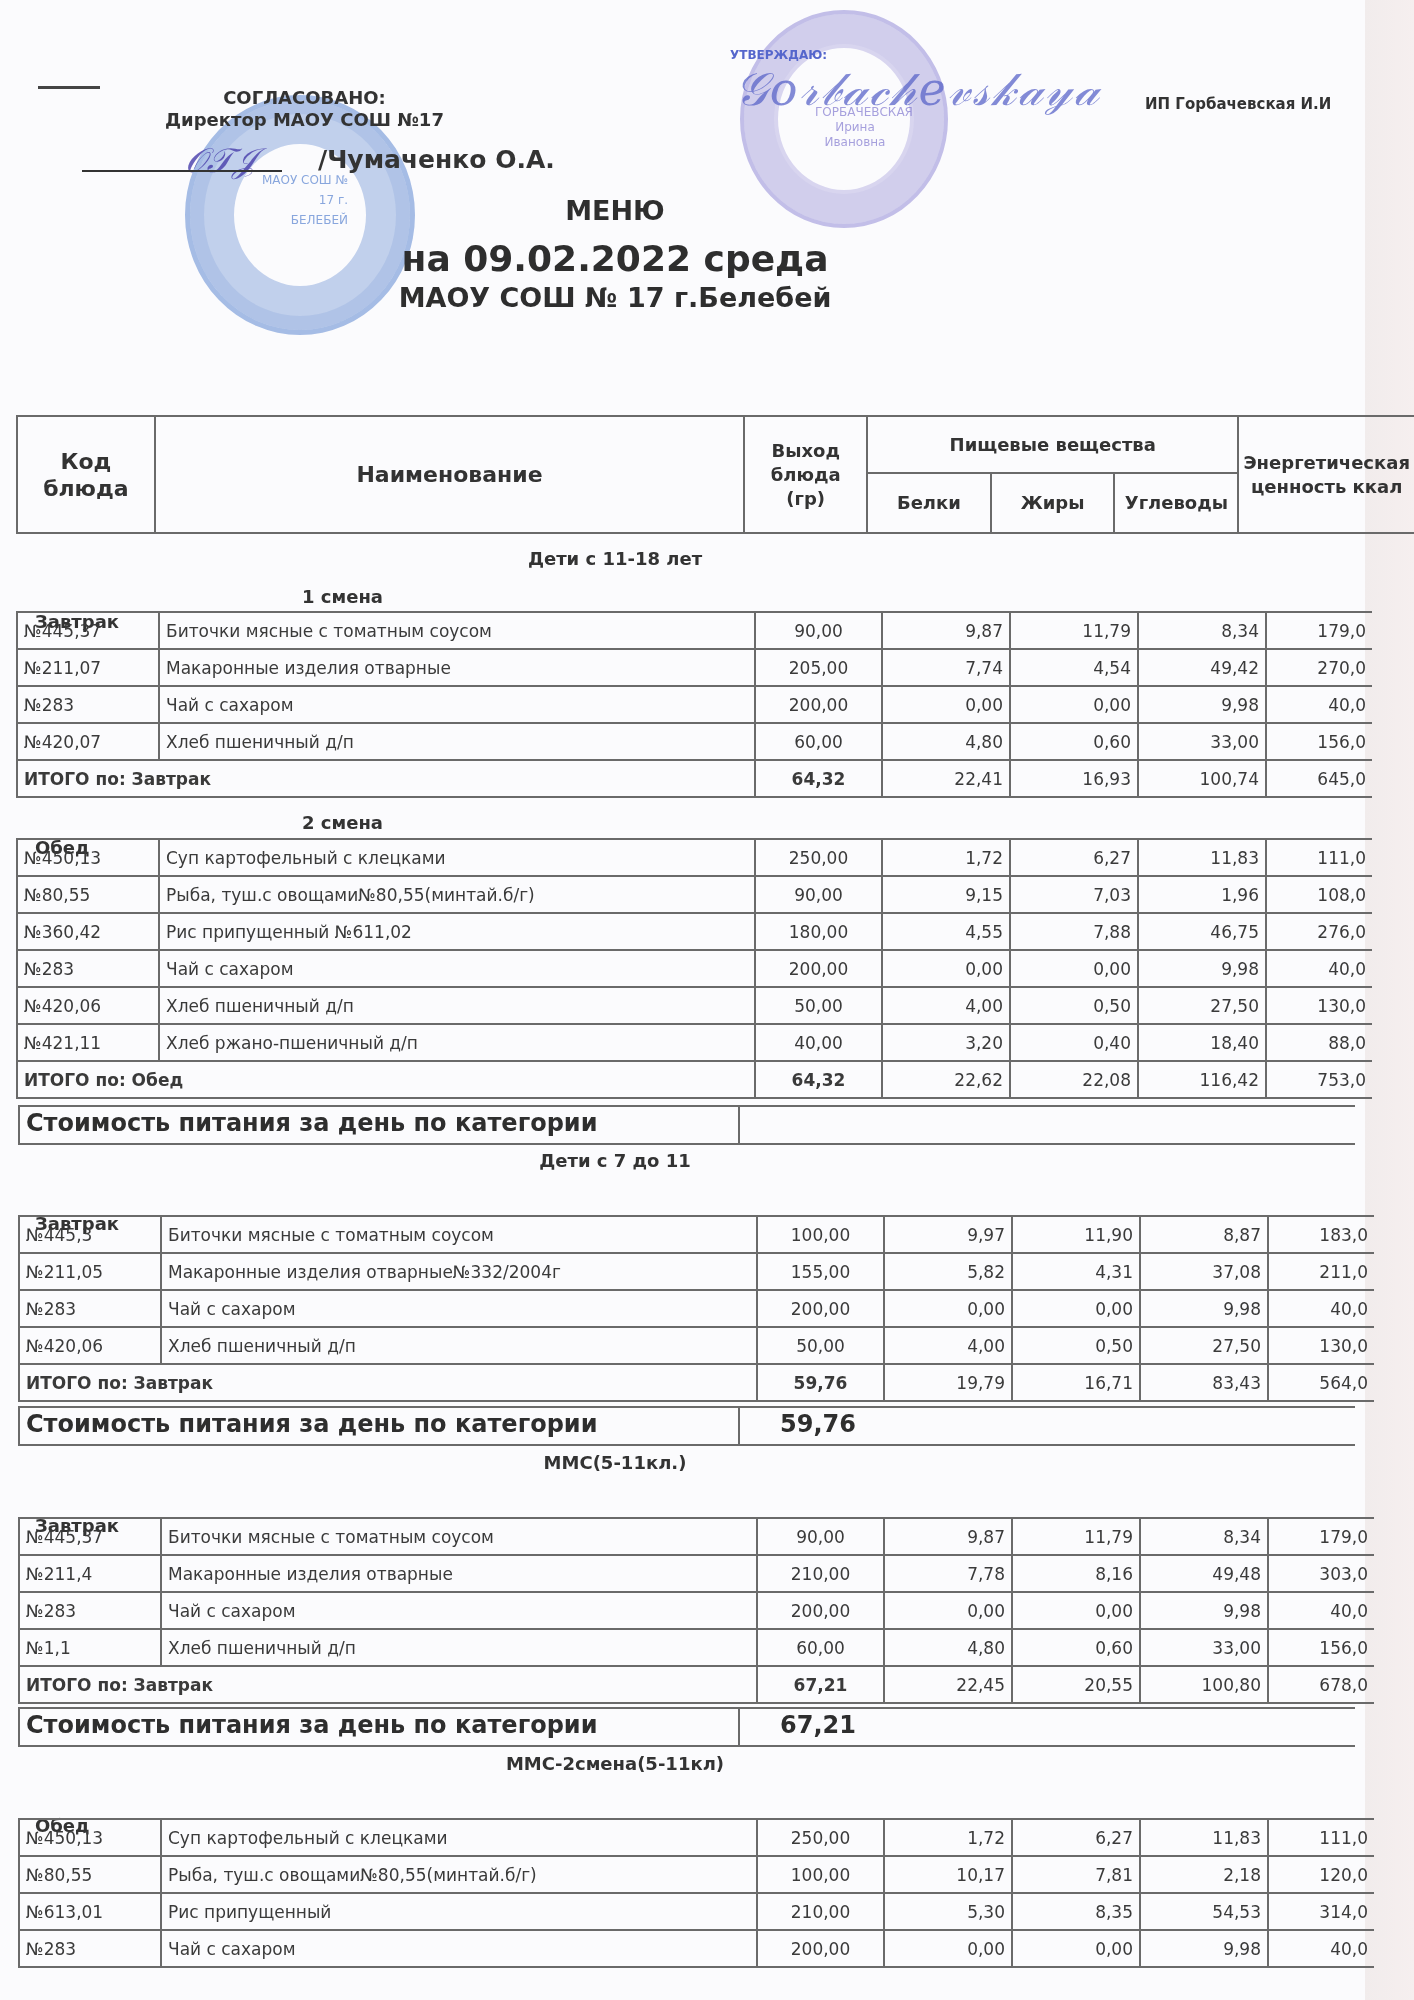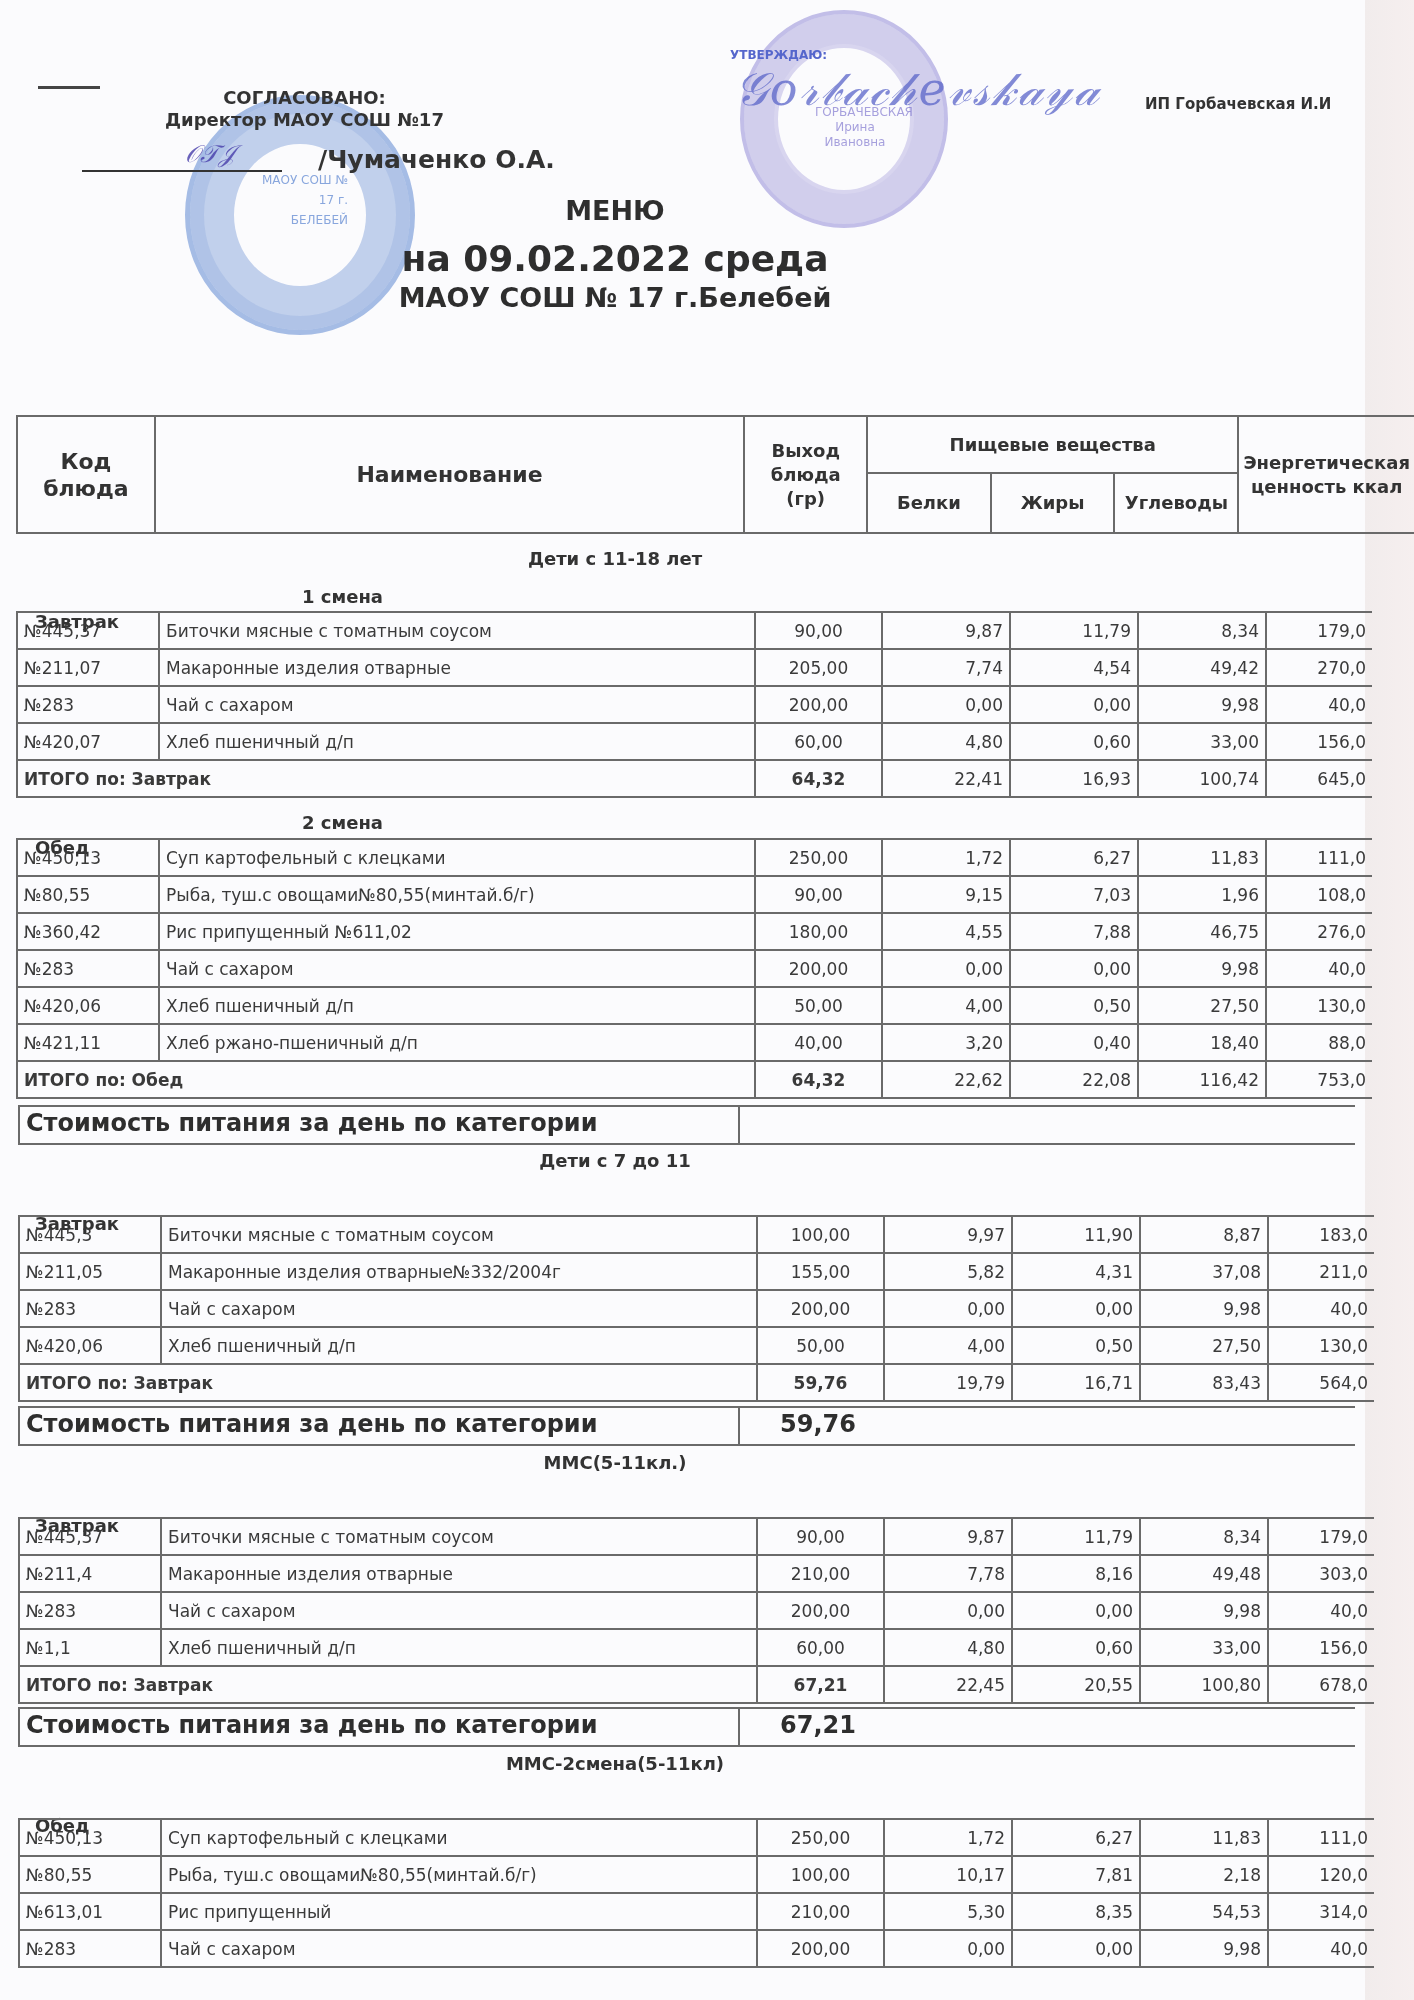--- a/index.html
+++ b/index.html
@@ -11,21 +11,21 @@
   }
   .page { position: absolute; left: 0; top: 0; width: 1365px; height: 2000px; background: #fbfbfd; }
   .edge { position: absolute; left: 1365px; top: 0; width: 49px; height: 2000px; background: linear-gradient(90deg, #f1ecec, #f6efef); }
 
   .hdr-left { position: absolute; left: 165px; top: 48px; text-align: center; font-weight: bold; font-size: 18px; line-height: 22px; color: #333; margin-top: 39px; }
   .dash { position: absolute; left: 38px; top: 86px; width: 62px; height: 3px; background: #444; }
   .sign-line { position: absolute; left: 82px; top: 170px; width: 200px; height: 2px; background: #333; }
   .sign-name { position: absolute; left: 318px; top: 145px; font-weight: bold; font-size: 25px; color: #333; }
   .stamp-left { position: absolute; left: 185px; top: 95px; width: 220px; height: 230px; border-radius: 50%; border: 5px solid rgba(60,110,200,0.45); box-shadow: inset 0 0 0 14px rgba(60,110,200,0.12), inset 0 0 0 40px rgba(255,255,255,0), inset 0 0 0 44px rgba(60,110,200,0.3); }
   .stamp-left-text { position: absolute; left: 258px; top: 170px; width: 90px; text-align: right; font-size: 12px; color: rgba(60,110,200,0.6); line-height: 20px; }
-  .sig-left { position: absolute; left: 185px; top: 140px; font-family: "DejaVu Serif", serif; font-style: italic; font-size: 24px; color: rgba(70,60,170,0.8); }
+  .sig-left { position: absolute; left: 185px; top: 140px; font-family: "DejaVu Serif", serif; font-style: italic; font-size: 34px; color: rgba(70,60,170,0.8); }
 
   .approve { position: absolute; left: 730px; top: 48px; font-weight: bold; font-size: 12px; color: #5566cc; }
   .stamp-right { position: absolute; left: 740px; top: 10px; width: 200px; height: 210px; border-radius: 50%; border: 4px solid rgba(110,100,200,0.4); box-shadow: inset 0 0 0 30px rgba(110,100,200,0.06), inset 0 0 0 34px rgba(110,100,200,0.25); }
   .stamp-right-text { position: absolute; left: 815px; top: 105px; width: 80px; text-align: center; font-size: 12px; color: rgba(110,100,200,0.6); line-height: 15px; }
   .sig-right { position: absolute; left: 735px; top: 62px; font-family: "DejaVu Serif", serif; font-style: italic; font-size: 46px; color: rgba(90,100,200,0.75); letter-spacing: 2px; }
   .ip-name { position: absolute; left: 1145px; top: 95px; font-weight: bold; font-size: 15px; color: #333; white-space: nowrap; width: 218px; overflow: hidden; }
 
   .title { position: absolute; left: 0; width: 1230px; text-align: center; font-weight: bold; color: #2e2e2e; }
   .t1 { top: 195px; font-size: 27px; }
   .t2 { top: 238px; font-size: 36px; text-align: center; }

